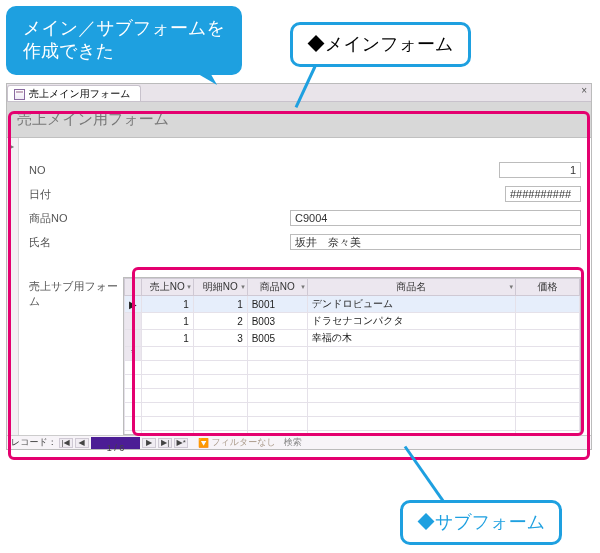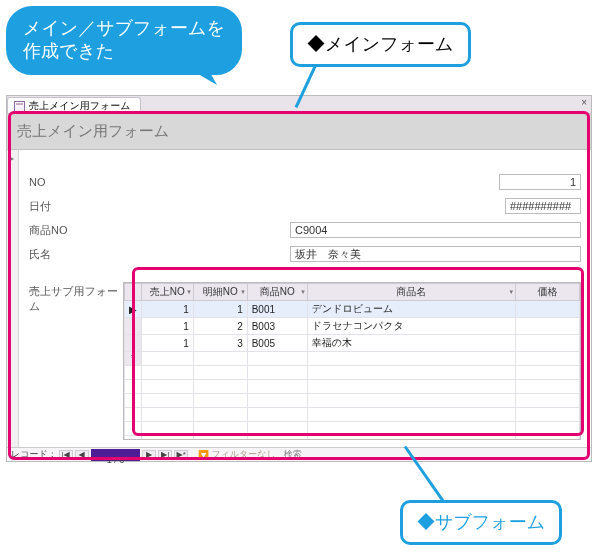--- a/index.html
+++ b/index.html
@@ -19,21 +19,20 @@
     border: 3px solid #1ea0e0;
     border-radius: 10px;
     font-size: 18px;
     line-height: 1.3;
     z-index: 50;
   }
   .callout-left {
     left: 6px; top: 6px;
     background: #1ea0e0;
     color: #fff;
-    border-radius: 26px;
   }
   .callout-right {
     left: 290px; top: 22px;
     background: #fff;
     color: #000000;
   }
   .callout-bottom {
     left: 400px; top: 500px;
     background: #fff;
     color: #1ea0e0;
@@ -50,21 +49,21 @@
     position: absolute;
     background: #1ea0e0;
     height: 3px;
     transform-origin: left center;
     z-index: 48;
   }
 
   
   .window {
     position: absolute;
-    left: 6px; top: 95px;
+    left: 6px; top: 83px;
     width: 586px; height: 367px;
     border: 1px solid #bbb;
     background: #fff;
   }
   .tabbar {
     height: 18px;
     background: #e9e4ea;
     border-bottom: 1px solid #c8c2cc;
     display: flex;
     align-items: stretch;
@@ -162,21 +161,21 @@
     font-size:11px;
     color:#333;
     background:#fff;
   }
   .txt.num { width:82px; text-align:right; }
   .txt.date { width:76px; }
   .txt.long { width:291px; }
 
   .subform-wrap{
     display:flex;
-    margin-top:18px;
+    margin-top:25px;
   }
   .subform-label{
     width:94px;
     color:#555;
     padding-top:2px;
     font-size:11px;
   }
   .subform{
     flex:1;
     border:1px solid #bcbcbc;

